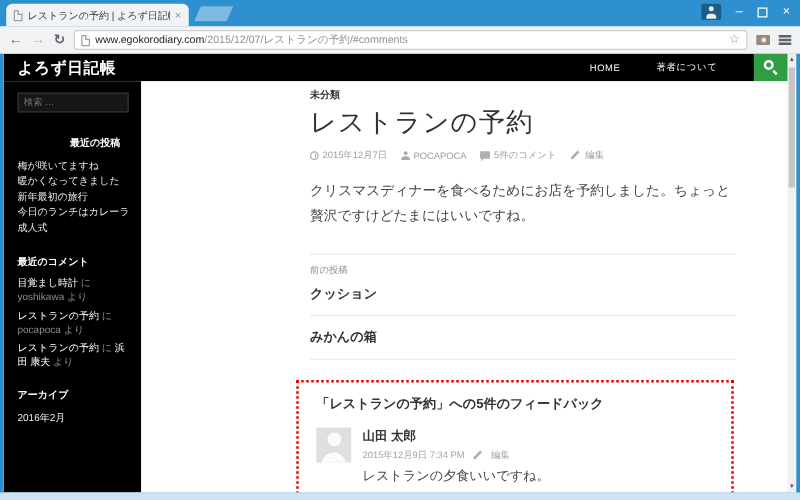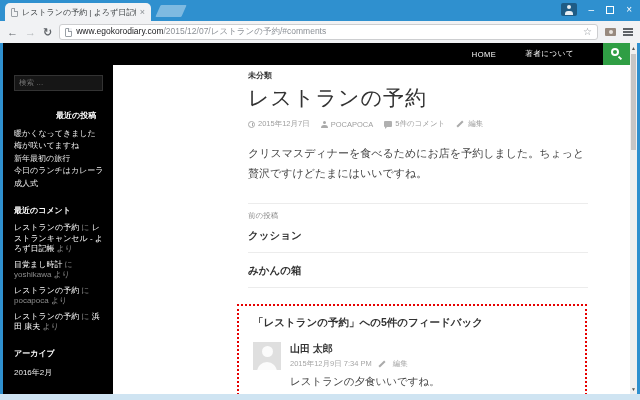--- a/index.html
+++ b/index.html
@@ -132,46 +132,46 @@
   <span class="menu-ico">
       <i></i>
       <i></i>
       <i></i>
     </span>
 </div>
 
 <div id="page">
 
   <div id="site-header">
+    <span class="site-title">よろず日記帳</span>
     <nav class="site-nav">
       <a class="nav-link">HOME</a>
       <a class="nav-link">著者について</a>
       <span class="search-btn">
           <span class="mag"></span>
         </span>
     </nav>
   </div>
 
   <div id="page-body">
 
     <aside id="sidebar">
       <input class="s-search" placeholder="検索 …" style="">
 
       <div class="s-head first">最近の投稿</div>
       <div class="s-list">
+        <a>梅が咲いてますね</a>
         <a>暖かくなってきました</a>
-        <a>梅が咲いてますね</a>
         <a>新年最初の旅行</a>
         <a>今日のランチはカレーライス</a>
         <a>成人式</a>
       </div>
 
       <div class="s-head">最近のコメント</div>
       <div class="s-clist">
-        <div class="itm"><span class="post">レストランの予約</span><span> に </span><span class="auth lnk">レストランキャンセル - よろず日記帳</span><span> より</span></div>
         <div class="itm"><span class="post">目覚まし時計</span><span> に </span><span class="auth plain">yoshikawa</span><span> より</span></div>
         <div class="itm"><span class="post">レストランの予約</span><span> に </span><span class="auth plain">pocapoca</span><span> より</span></div>
         <div class="itm"><span class="post">レストランの予約</span><span> に </span><span class="auth lnk">浜田 康夫</span><span> より</span></div>
       </div>
 
       <div class="s-head">アーカイブ</div>
       <div class="s-list arch">
         <a>2016年2月</a>
 
       </div>

